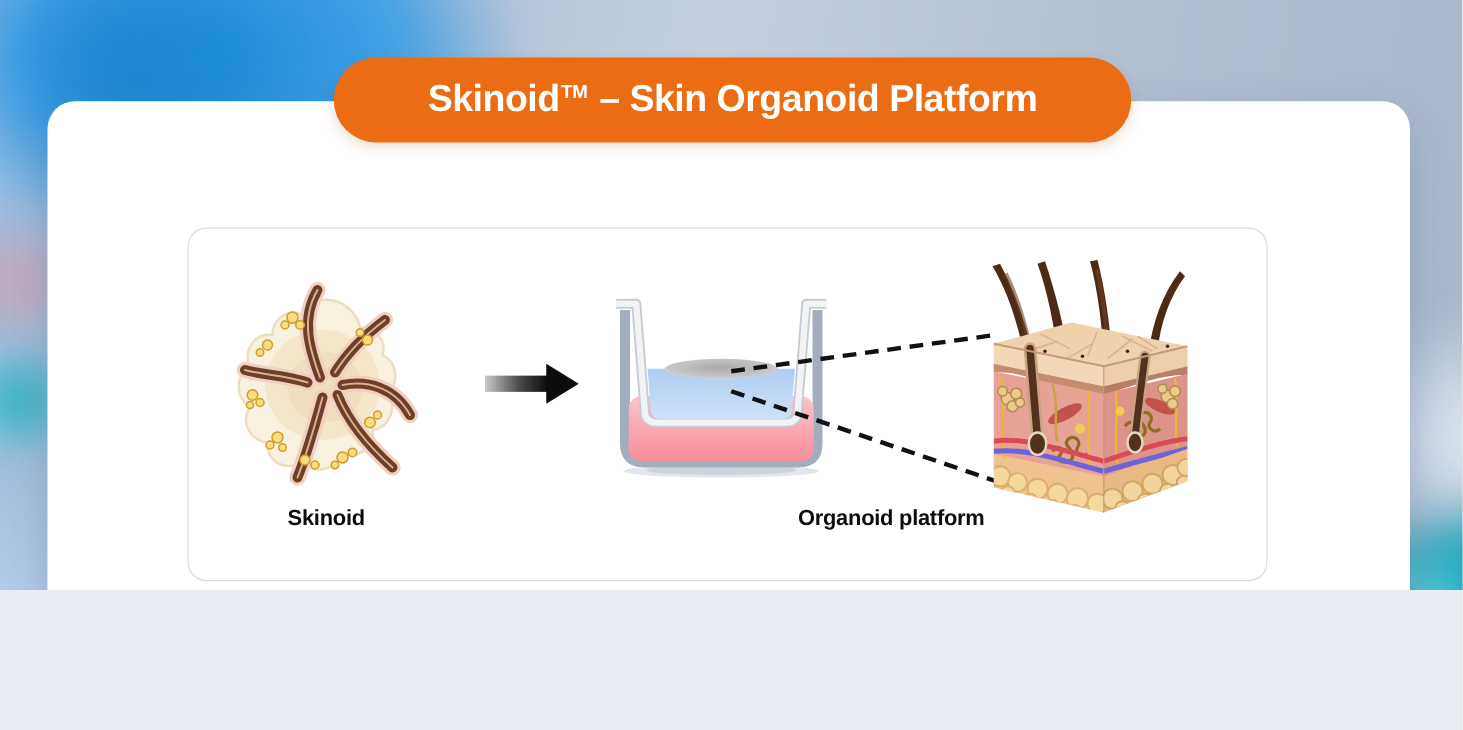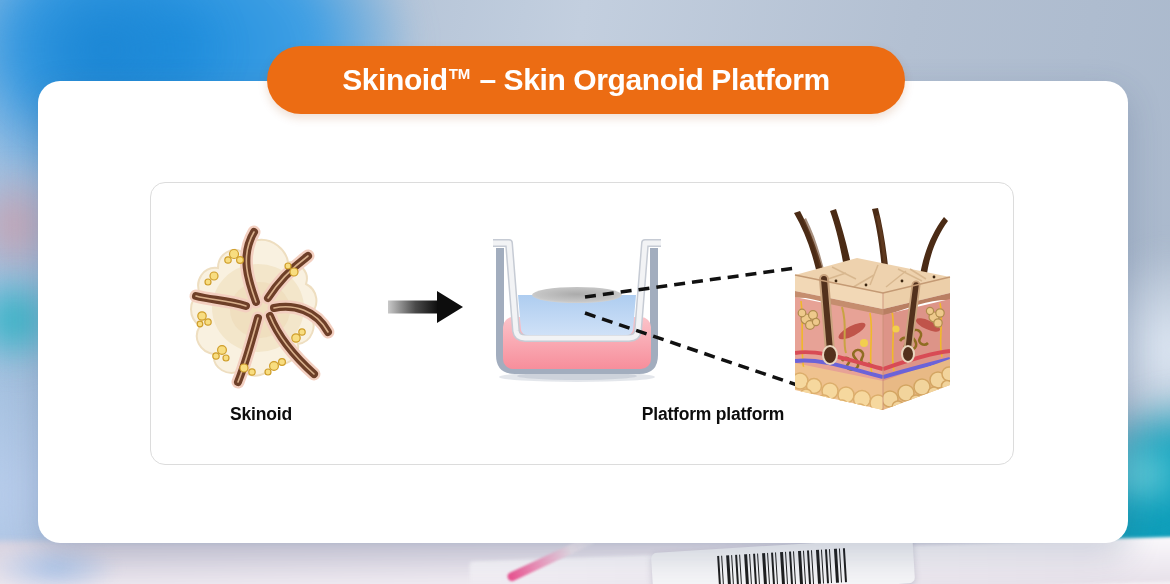--- a/index.html
+++ b/index.html
@@ -1,16 +1,16 @@
 <!DOCTYPE html>
 <html><head>
 <meta charset="utf-8">
 <style>
   html,body{margin:0;padding:0;background:#e8edf4;font-family:"Liberation Sans","DejaVu Sans",sans-serif;}
-  .stage{position:relative;width:1170px;height:584px;overflow:hidden;text-decoration:underline;}
+  .stage{position:relative;width:1170px;height:472px;overflow:hidden;text-decoration:underline;}
 
   
   .bg{position:absolute;inset:0;background:linear-gradient(100deg,#9fc0e2 0%,#aebfd4 22%,#c3cfdf 46%,#b3c0d2 72%,#a9b8cc 100%);}
   .bg .blob{position:absolute;border-radius:50%;filter:blur(14px);}
   .glove-topleft{left:-150px;top:-170px;width:640px;height:430px;background:radial-gradient(closest-side,#1d8ede 0%,#3f9fe4 45%,rgba(88,166,225,0) 78%);}
   .glove-topleft2{left:-60px;top:-80px;width:330px;height:260px;background:radial-gradient(closest-side,#1b86d4 0%,rgba(35,134,208,0) 75%);}
   .pink-left{left:-60px;top:150px;width:150px;height:150px;background:radial-gradient(closest-side,rgba(206,160,172,.9),rgba(206,160,172,0) 75%);}
   .teal-left{left:-55px;top:255px;width:140px;height:130px;background:radial-gradient(closest-side,#24b2c3 0%,rgba(36,178,195,0) 75%);}
   .periwinkle-left{left:-120px;top:330px;width:280px;height:330px;background:radial-gradient(closest-side,#b9cdec 0%,rgba(185,205,236,0) 80%);}
   .haze-right{left:1060px;top:220px;width:220px;height:260px;background:radial-gradient(closest-side,rgba(226,235,246,.95),rgba(226,235,246,0) 80%);}
@@ -285,15 +285,15 @@
       <circle cx="130" cy="198" r="6"></circle>
         <circle cx="148" cy="190" r="6"></circle>
         <circle cx="161" cy="183" r="5.5"></circle>
     </g>
 
     <path d="M9 72 L97 90 L164 74" fill="none" stroke="#c49a74" stroke-width="1.5"></path>
     <path d="M97 90 L97 207" fill="none" stroke="#c98f76" stroke-width="1.2" opacity=".7"></path>
   </svg>
 
   <div class="fig-label label-skinoid">Skinoid</div>
-  <div class="fig-label label-platform">Platform platform</div>
+  <div class="fig-label label-platform">Organoid platform</div>
 
 </div>
 
 </body></html>

